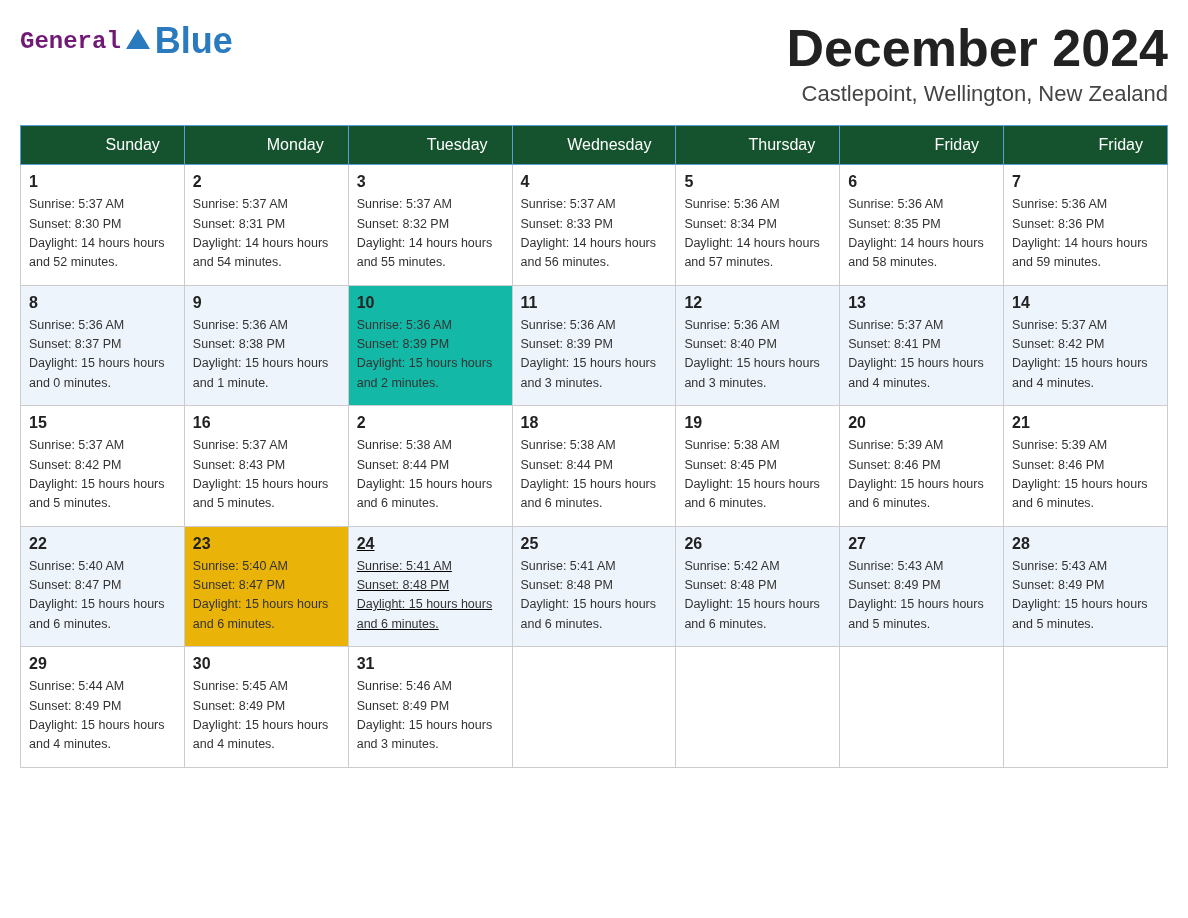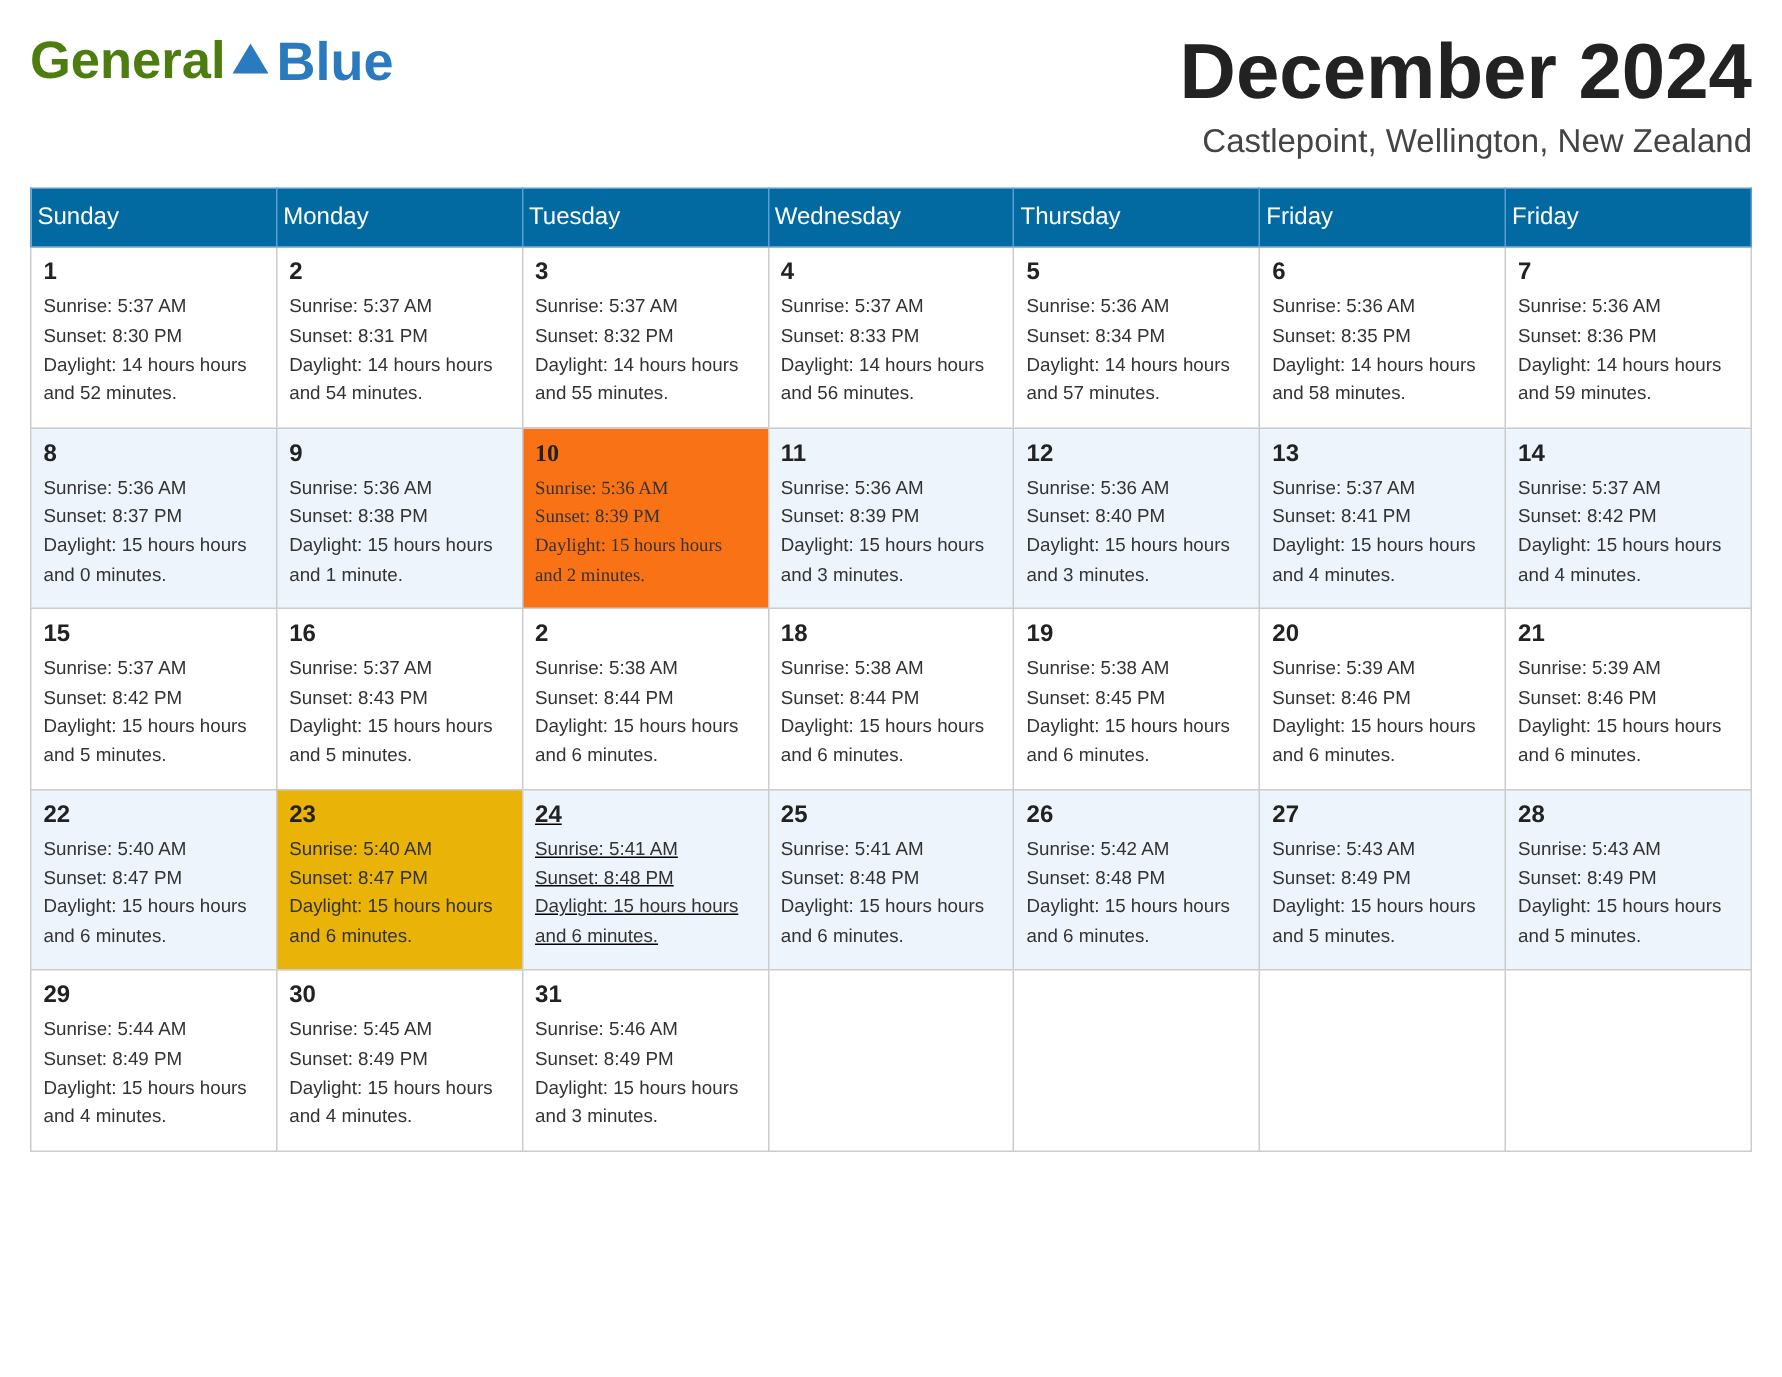--- a/index.html
+++ b/index.html
@@ -35,24 +35,24 @@
       font-size: 22px;
       color: #444;
       margin-top: 4px;
     }
     .calendar-table {
       width: 100%;
       border-collapse: collapse;
       border: 1px solid #ccc;
     }
     .calendar-table th {
-      background-color: #0369a1;
+      background-color: #14532d;
       color: #ffffff;
-      padding: 10px 4px;
-      text-align: left;
+      padding: 10px 24px;
+      text-align: right;
       font-size: 16px;
       font-weight: normal;
       border: 1px solid #5a9fd4;
     }
     .calendar-table td {
       vertical-align: top;
       padding: 8px 8px 12px 8px;
       border: 1px solid #cccccc;
       width: calc(100% / 7);
       min-height: 100px;
@@ -74,21 +74,21 @@
     }
     .empty-cell {
       background: #ffffff !important;
     }
   </style>
 </head>
 <body>
 
 <div class="header-area">
   <div class="logo">
-    <span style="font-size:35px;font-weight:bold;color:#4d7c0f;">General</span>
+    <span style="font-size:24px;font-weight:bold;color:#701a75;font-family:Liberation Mono, monospace;">General</span>
     <svg width="32" height="32" viewBox="0 0 32 32" style="margin:0 1px;">
       <polygon points="16,4 28,24 4,24" fill="#2a7abf"></polygon>
     </svg>
     <span style="font-size:36px;font-weight:bold;color:#2a7abf;">Blue</span>
   </div>
   <div class="title-area">
     <div class="month-title">December 2024</div>
     <div class="location-title">Castlepoint, Wellington, New Zealand</div>
   </div>
 </div>
@@ -138,21 +138,21 @@
       </tr>
       <tr>
         <td style="background: rgb(238, 244, 251);">
           <div class="day-number">8</div>
           <div class="day-info">Sunrise: 5:36 AM<br>Sunset: 8:37 PM<br>Daylight: 15 hours hours<br>and 0 minutes.</div>
         </td>
         <td style="background: rgb(238, 244, 251);">
           <div class="day-number">9</div>
           <div class="day-info">Sunrise: 5:36 AM<br>Sunset: 8:38 PM<br>Daylight: 15 hours hours<br>and 1 minute.</div>
         </td>
-        <td style="background: #f97316; font-family: Liberation Serif, serif;">
+        <td style="background: #14b8a6;">
           <div class="day-number">10</div>
           <div class="day-info">Sunrise: 5:36 AM<br>Sunset: 8:39 PM<br>Daylight: 15 hours hours<br>and 2 minutes.</div>
         </td>
         <td style="background: rgb(238, 244, 251); margin-top: 44px;">
           <div class="day-number">11</div>
           <div class="day-info">Sunrise: 5:36 AM<br>Sunset: 8:39 PM<br>Daylight: 15 hours hours<br>and 3 minutes.</div>
         </td>
         <td style="background: rgb(238, 244, 251);">
           <div class="day-number">12</div>
           <div class="day-info">Sunrise: 5:36 AM<br>Sunset: 8:40 PM<br>Daylight: 15 hours hours<br>and 3 minutes.</div>

